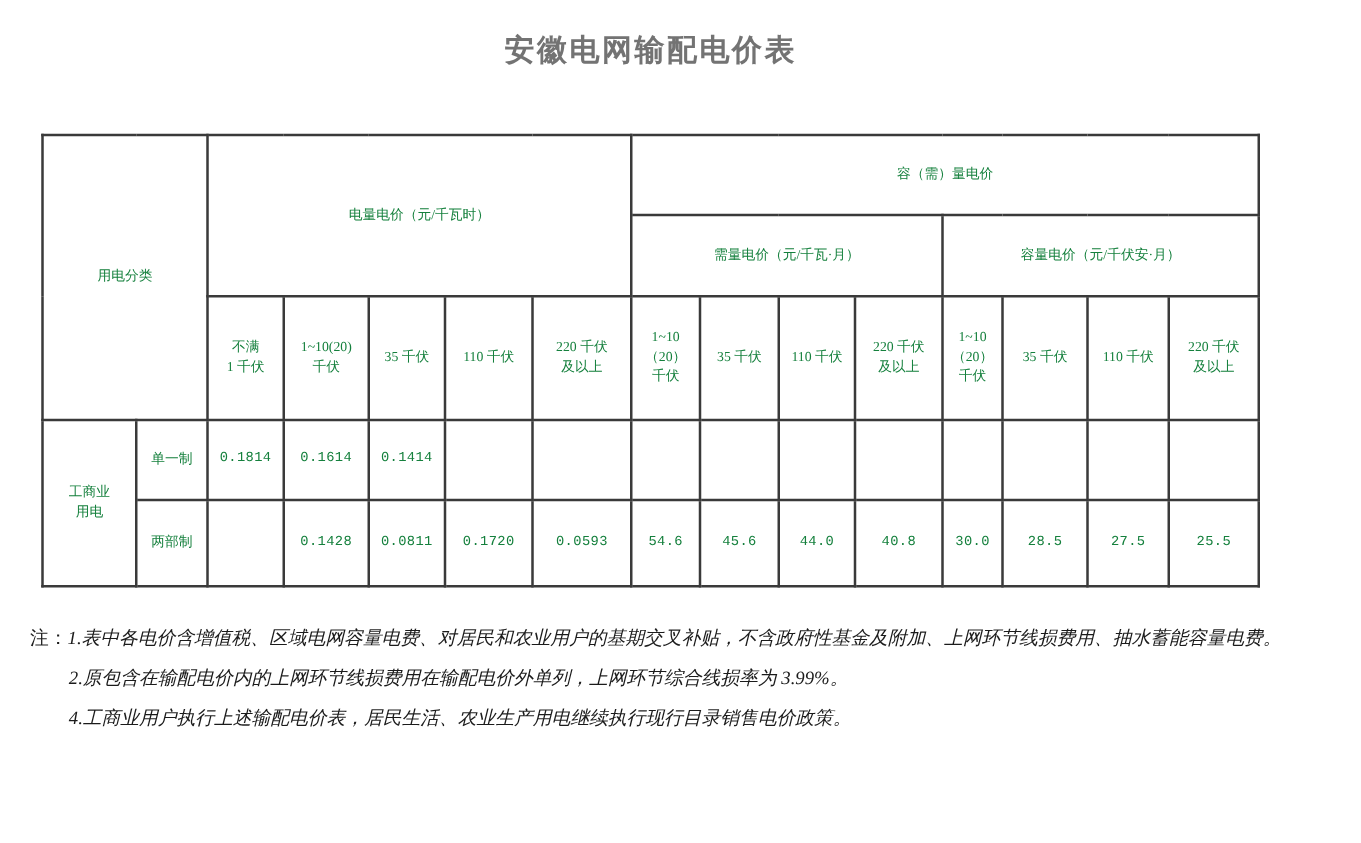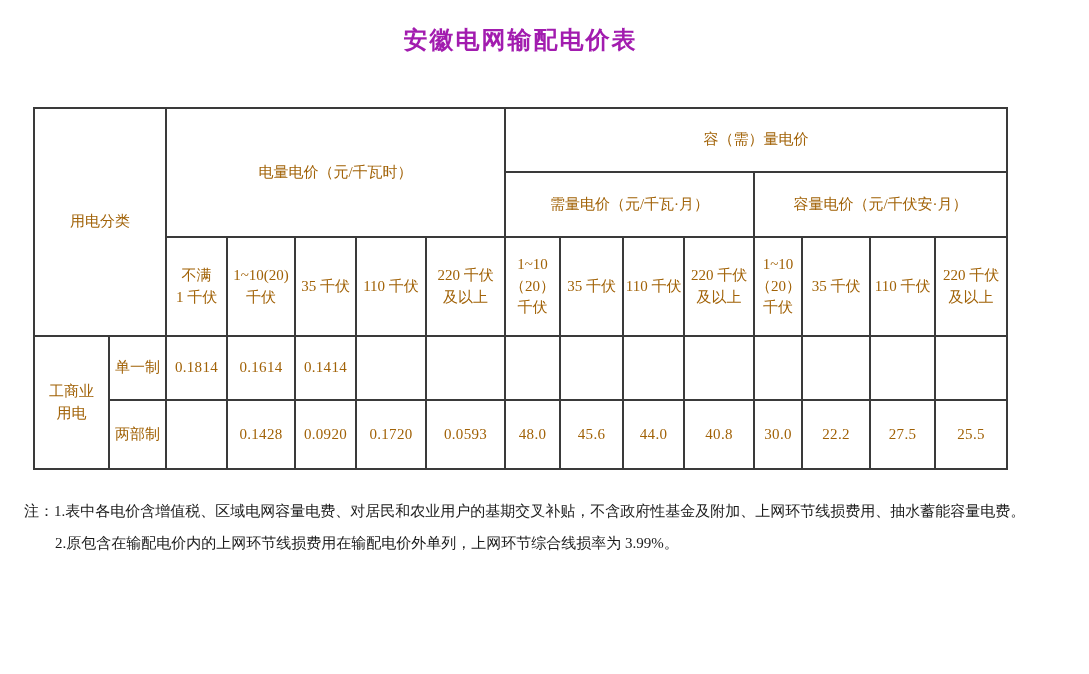--- a/index.html
+++ b/index.html
@@ -15,62 +15,62 @@
 
   .title {
     position: absolute;
     top: 24px;
     left: 33px;
     width: 975px;
     text-align: center;
     font-size: 24px;
     font-weight: 700;
     letter-spacing: 2px;
-    color: #a21caf;
+    color: #737373;
   }
 
   table.price-table {
     position: absolute;
     left: 33px;
     top: 107px;
     width: 975px;
     border-collapse: collapse;
     table-layout: fixed;
   }
   table.price-table td, table.price-table th {
     border: 2px solid #3a3a3a;
     text-align: center;
     vertical-align: middle;
     font-weight: 400;
-    font-size: 15px;
+    font-size: 11px;
     line-height: 1.45;
     white-space: pre-line;
-    color: #a16207;
+    color: #15803d;
     padding: 2px 1px;
   }
   tr.r1 { height: 64px; }
   tr.r2 { height: 65px; }
   tr.r3 { height: 99px; padding-left: 28px; }
   tr.r4 { height: 64px; }
   tr.r5 { height: 69px; padding-left: 30px; }
-  .num { font-size: 15.5px; letter-spacing: 0.3px; }
+  .num { font-size: 15.5px; letter-spacing: 0.3px; font-family: Liberation Mono, monospace; }
 
   .notes {
     position: absolute;
     left: 24px;
     top: 495px;
     width: 1062px;
     font-size: 15px;
     line-height: 32px;
     color: #1b1b1b;
   }
   .note-line { display: flex; align-items: flex-start; }
   .note-line.indent { padding-left: 31px; }
   .note-prefix { flex: 0 0 auto; }
-  .note-text { flex: 0 1 auto; white-space: nowrap; }
+  .note-text { flex: 0 1 auto; white-space: nowrap; font-style: italic; }
 </style>
 </head>
 <body>
 
 <div class="page">
 
   <div class="title">安徽电网输配电价表</div>
 
   <table class="price-table">
     <colgroup>
@@ -139,38 +139,41 @@
       <td class="num"></td>
       <td class="num"></td>
       <td class="num"></td>
       <td class="num"></td>
       <td class="num"></td>
     </tr>
     <tr class="r5">
       <td>两部制</td>
       <td class="num"></td>
       <td class="num">0.1428</td>
-      <td class="num">0.0920</td>
+      <td class="num">0.0811</td>
       <td class="num">0.1720</td>
       <td class="num">0.0593</td>
-      <td class="num">48.0</td>
+      <td class="num">54.6</td>
       <td class="num">45.6</td>
       <td class="num">44.0</td>
       <td class="num">40.8</td>
       <td class="num">30.0</td>
-      <td class="num">22.2</td>
+      <td class="num">28.5</td>
       <td class="num">27.5</td>
       <td class="num">25.5</td>
     </tr>
   </tbody>
     </table>
 
   <div class="notes">
     <div class="note-line">
       <span class="note-prefix">注：</span>
       <span class="note-text">1.表中各电价含增值税、区域电网容量电费、对居民和农业用户的基期交叉补贴，不含政府性基金及附加、上网环节线损费用、抽水蓄能容量电费。</span>
     </div>
     <div class="note-line indent">
       <span class="note-text">2.原包含在输配电价内的上网环节线损费用在输配电价外单列，上网环节综合线损率为 3.99%。</span>
     </div>
+    <div class="note-line indent">
+      <span class="note-text">4.工商业用户执行上述输配电价表，居民生活、农业生产用电继续执行现行目录销售电价政策。</span>
+    </div>
   </div>
 
 </div>
 
 </body></html>

